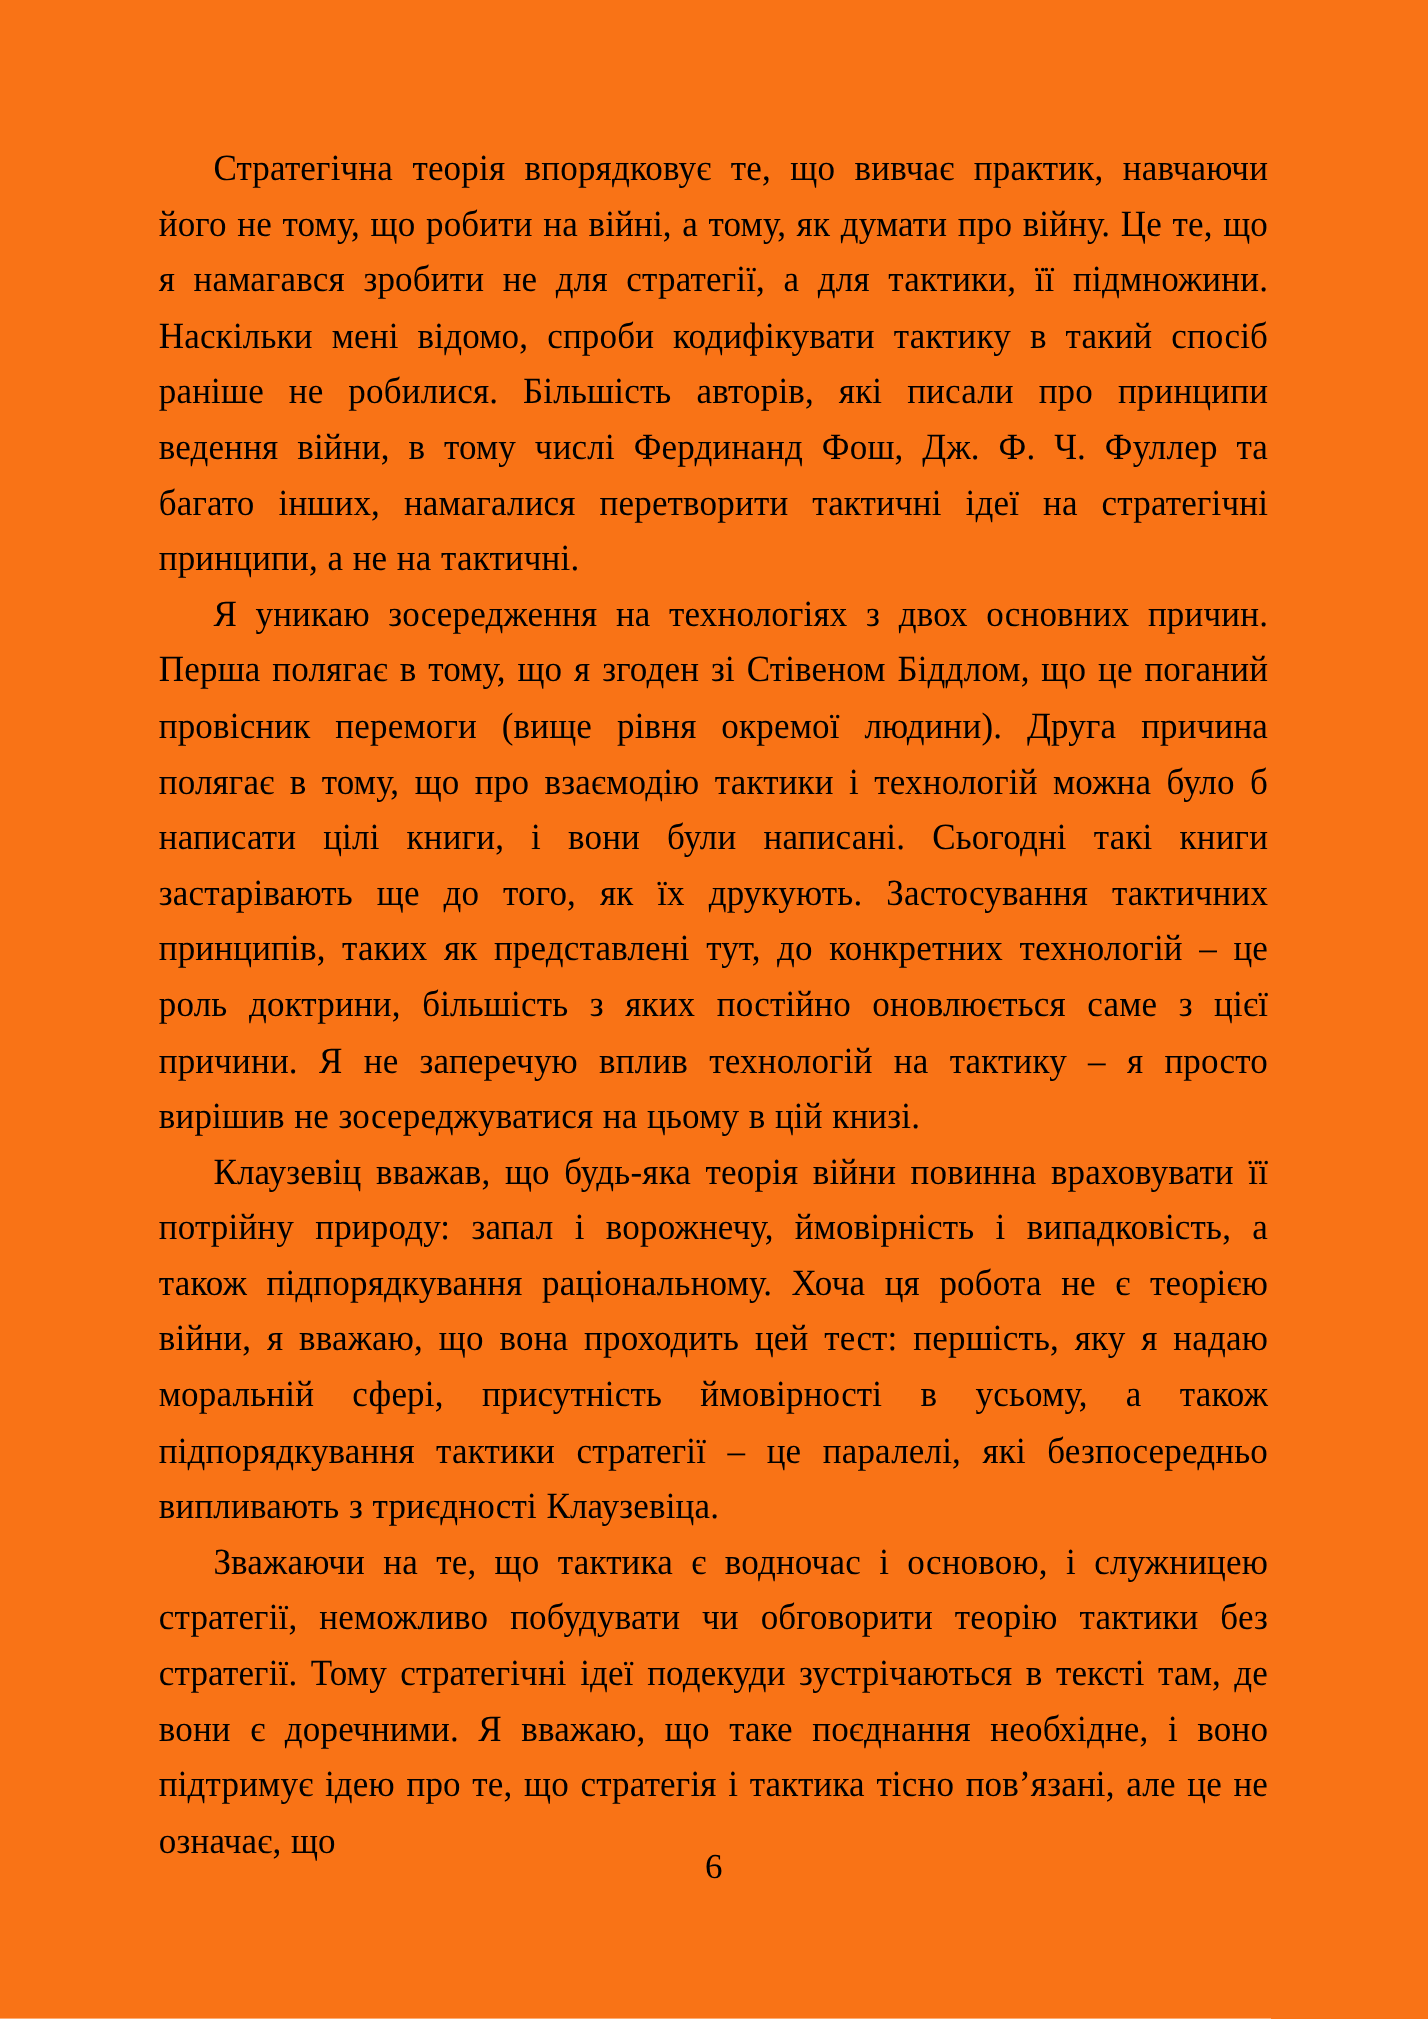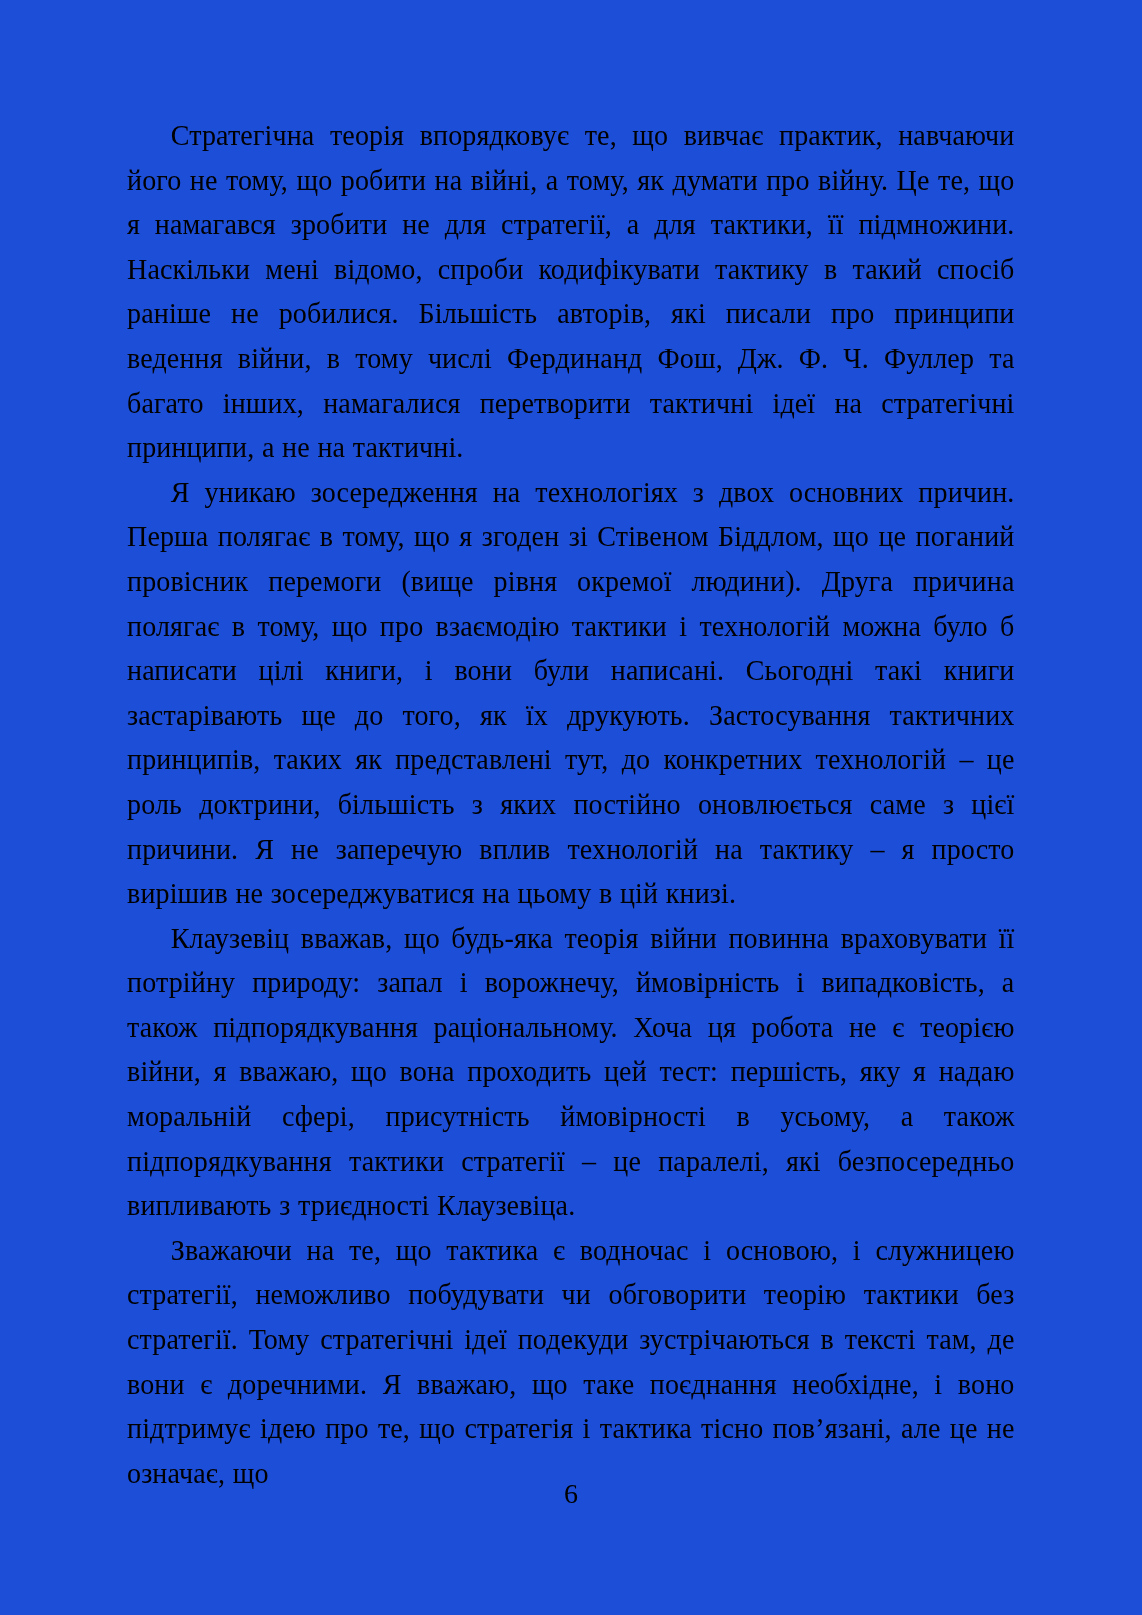--- a/index.html
+++ b/index.html
@@ -10,21 +10,21 @@
   }
   body {
     font-family: "Liberation Serif", "DejaVu Serif", serif;
     color: #000000;
   }
   .page {
     position: relative;
     width: 1142px;
     height: 1615px;
     margin: 0 auto;
-    background: #1d4ed8;
+    background: #f97316;
     overflow: hidden;
     box-sizing: border-box;
   }
   .text-column {
     position: absolute;
     left: 127px;
     top: 113px;
     width: 888px;
   }
   .para {

